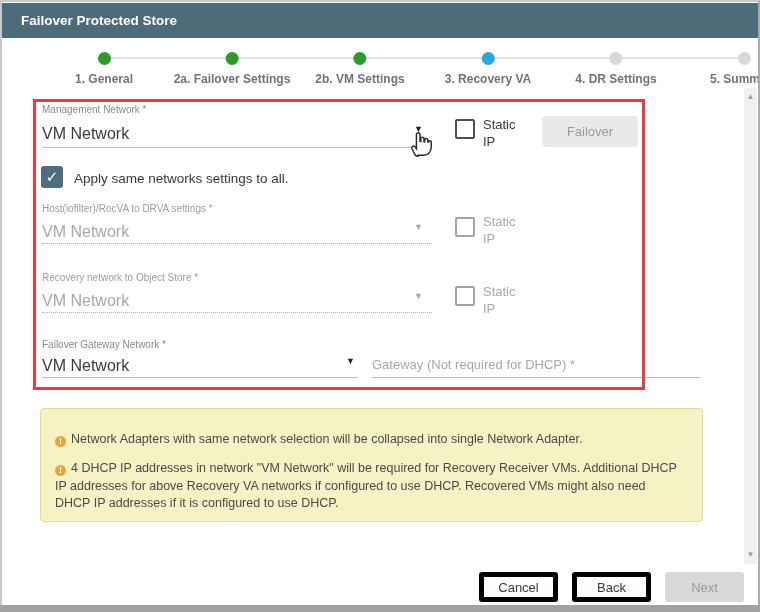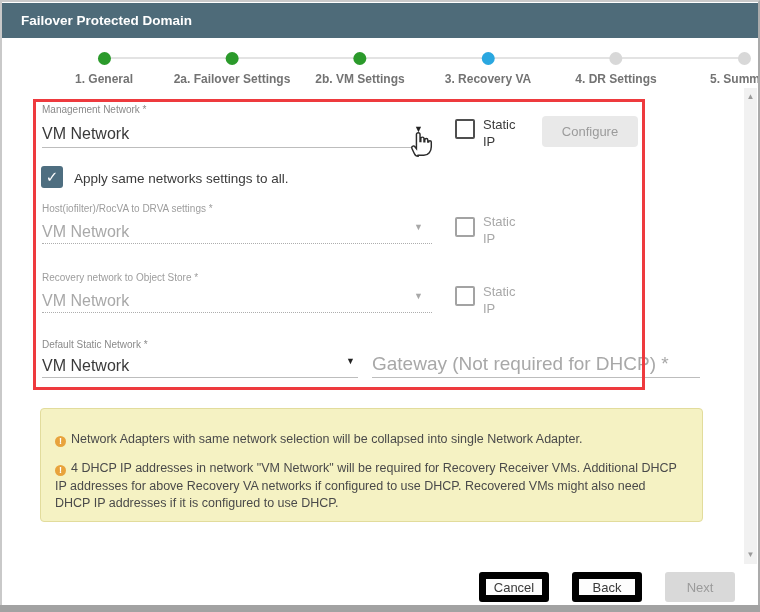--- a/index.html
+++ b/index.html
@@ -41,53 +41,53 @@
   .checkbox--checked { width:22px; height:22px; border:none; border-radius:3px; background:#4e6e80;
                        color:#fff; font-size:15px; line-height:22px; text-align:center; }
   .cb-label { position:absolute; font-size:13px; color:#3a3a3a; width:44px; line-height:1.3; }
   .cb-label--dim { color:#a8a8a8; }
 
   .btn-configure { position:absolute; left:542px; top:116px; width:96px; height:31px; background:#e9e9e9;
                    border:none; border-radius:4px; color:#9b9b9b; font-size:13px; font-family:inherit; }
   .apply-label { position:absolute; left:74px; top:171px; font-size:13.5px; color:#3a3a3a; }
 
   .gw-input { position:absolute; left:372px; top:352px; width:328px; height:24px; border:none; outline:none;
-              font-size:19px; color:#3a3a3a; font-family:inherit; background:transparent; }
+              font-size:13px; color:#3a3a3a; font-family:inherit; background:transparent; }
   .gw-input::placeholder { color:#a8a8a8; opacity:1; }
 
   .hand-cursor { position:absolute; left:408px; top:129px; width:27px; height:30px; z-index:45; }
 
   
   .notice-box { position:absolute; left:40px; top:408px; width:663px; height:114px; background:#f5f2c3;
                 border:1px solid #e2dc9c; border-radius:4px; padding:22px 20px 0 14px; }
   .notice-item { font-size:12.5px; color:#4a4a4a; line-height:1.38; margin-bottom:12px; }
   .warn-icon { display:inline-block; width:11px; height:11px; border-radius:50%; background:#e8a33c;
                color:#fff; font-size:9px; font-weight:bold; line-height:11px; text-align:center;
                margin-right:5px; position:relative; top:1px; }
 
   
   .scrollbar { position:absolute; left:744px; top:88px; width:13px; height:476px; background:#f1f1f1; }
   .sb-arrow { position:absolute; left:0; width:13px; height:14px; color:#9a9a9a; font-size:8px;
               text-align:center; line-height:14px; }
   .sb-arrow--up { top:2px; }
   .sb-arrow--down { bottom:2px; }
 
   
-  .footer-btn { position:absolute; top:572px; width:70px; height:30px; background:#fdfdfd;
-                border:7px solid #000000; border-radius:3px; font-size:13px; color:#3a3a3a; font-family:inherit; }
+  .footer-btn { position:absolute; top:572px; width:79px; height:30px; background:#fdfdfd;
+                border:5px solid #000000; border-radius:3px; font-size:13px; color:#3a3a3a; font-family:inherit; }
   .footer-btn--cancel { left:479px; }
   .footer-btn--back { left:572px; }
   .footer-btn--next { left:665px; background:#d9d9d9; border-color:#d9d9d9; color:#9b9b9b; }
 </style>
 </head>
 <body>
 
 <div class="dialog">
 
-  <div class="titlebar">Failover Protected Domain</div>
+  <div class="titlebar">Failover Protected Store</div>
 
   <div class="stepper">
     <div class="stepper-line"></div>
     <div class="step step--completed" style="left:60px">
       <div class="step-dot"></div>
       <div class="step-label">1. General</div>
     </div>
     <div class="step step--completed" style="left:188px">
       <div class="step-dot"></div>
       <div class="step-label">2a. Failover Settings</div>
@@ -114,42 +114,42 @@
 
   <div class="field-label" style="left:42px; top:104px;">Management Network *</div>
   <div class="dd-value" style="left:42px; top:125px;">VM Network</div>
   <div class="dd-arrow" style="left:414px; top:124px;">▼</div>
   <div class="dd-underline" style="left:42px; top:147px; width:390px;"></div>
   <svg class="hand-cursor" viewBox="0 0 24 26">
     <path d="M9 24c-1.6 0-2.8-1.1-3.4-2.5l-2.1-4.5c-.4-.8 0-1.8.8-2.1.6-.3 1.4-.1 1.8.5l1.4 1.8V4.6C7.5 3.7 8.2 3 9.1 3c.9 0 1.6.7 1.6 1.6v6.2h.7V8.2c0-.7.6-1.3 1.4-1.3.8 0 1.4.6 1.4 1.3v2.8h.7V9.4c0-.7.6-1.3 1.4-1.3.7 0 1.3.6 1.3 1.3v1.8h.7c0-.6.5-1.1 1.2-1.1.7 0 1.2.5 1.2 1.2v4.2c0 4-2.5 7.5-6.6 7.5H9z" fill="#ffffff" stroke="#2b2b2b" stroke-width="1.3"></path>
   </svg>
   <div class="checkbox" style="left:455px; top:119px;"></div>
   <div class="cb-label" style="left:483px; top:117px;">Static IP</div>
-  <button class="btn-configure" disabled="">Configure</button>
+  <button class="btn-configure" disabled="">Failover</button>
 
   <div class="checkbox checkbox--checked" style="left:41px; top:166px;">
     <span>✓</span>
   </div>
   <div class="apply-label">Apply same networks settings to all.</div>
 
   <div class="field-label field-label--dim" style="left:42px; top:203px;">Host(iofilter)/RocVA to DRVA settings *</div>
   <div class="dd-value dd-value--dim" style="left:42px; top:223px;">VM Network</div>
   <div class="dd-arrow dd-arrow--dim" style="left:414px; top:222px;">▼</div>
   <div class="dd-underline dd-underline--dotted" style="left:42px; top:243px; width:390px;"></div>
   <div class="checkbox checkbox--dim" style="left:455px; top:217px;"></div>
   <div class="cb-label cb-label--dim" style="left:483px; top:214px;">Static IP</div>
 
   <div class="field-label field-label--dim" style="left:42px; top:272px;">Recovery network to Object Store *</div>
   <div class="dd-value dd-value--dim" style="left:42px; top:292px;">VM Network</div>
   <div class="dd-arrow dd-arrow--dim" style="left:414px; top:291px;">▼</div>
   <div class="dd-underline dd-underline--dotted" style="left:42px; top:312px; width:390px;"></div>
   <div class="checkbox checkbox--dim" style="left:455px; top:286px;"></div>
   <div class="cb-label cb-label--dim" style="left:483px; top:284px;">Static IP</div>
 
-  <div class="field-label" style="left:42px; top:339px;">Default Static Network *</div>
+  <div class="field-label" style="left:42px; top:339px;">Failover Gateway Network *</div>
   <div class="dd-value" style="left:42px; top:357px;">VM Network</div>
   <div class="dd-arrow" style="left:346px; top:356px;">▼</div>
   <div class="dd-underline" style="left:42px; top:377px; width:316px;"></div>
   <input class="gw-input" type="text" placeholder="Gateway (Not required for DHCP) *" style="">
   <div class="dd-underline" style="left:372px; top:377px; width:328px;"></div>
 
   <div class="notice-box">
     <div class="notice-item">
       <span class="warn-icon">!</span><span>Network Adapters with same network selection will be collapsed into single Network Adapter.</span>
     </div>

